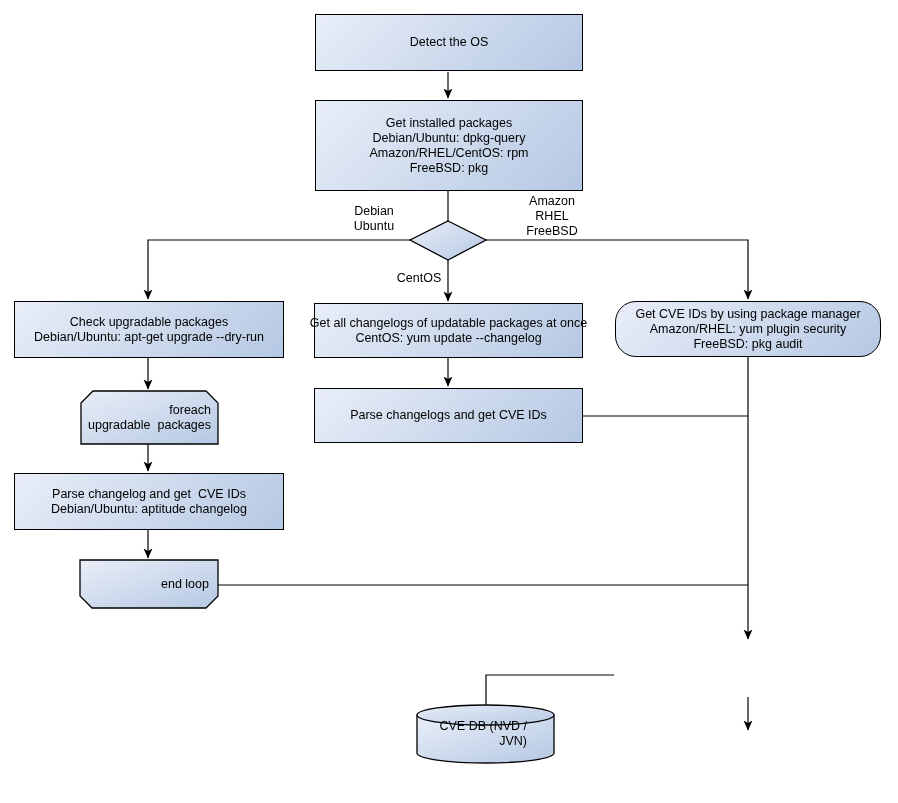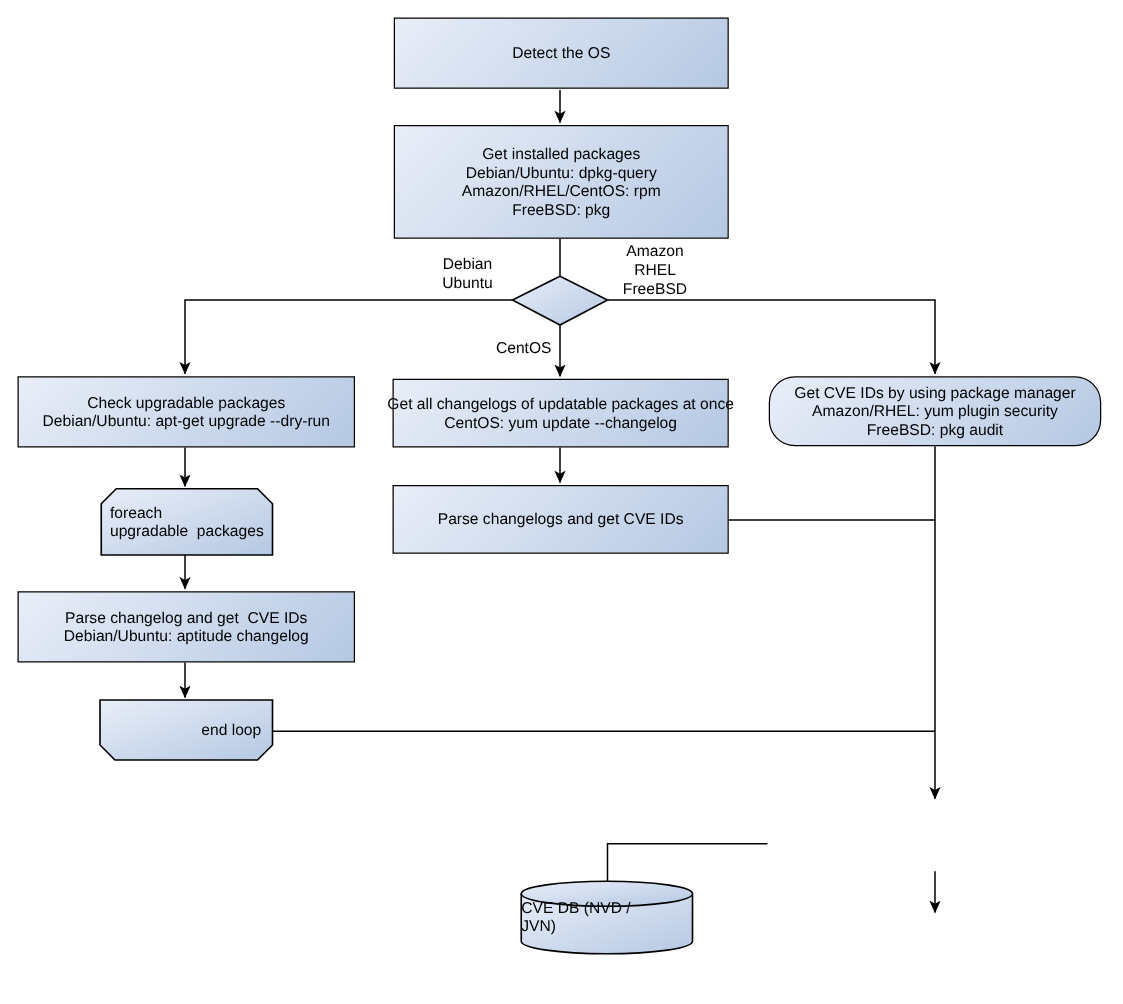--- a/index.html
+++ b/index.html
@@ -15,21 +15,21 @@
     background:linear-gradient(135deg,#e9eef8 0%,#b5c8e3 100%);
     padding-left:48px;
   }
   .node .lbl {
     position:absolute; left:-27px; right:-27px; top:0; bottom:0;
     display:flex; align-items:center; justify-content:center;
     text-align:center; white-space:pre-wrap; line-height:15px;
   }
   .overlay-lbl {
     position:absolute; display:flex; align-items:center; justify-content:center;
-    text-align:left; white-space:pre-wrap; line-height:15px;
+    text-align:right; white-space:pre-wrap; line-height:15px;
   }
   .edge-lbl {
     position:absolute; text-align:center; white-space:pre-wrap; line-height:15px;
   }
 </style>
 </head>
 <body>
 
 <div class="canvas">
 
@@ -110,19 +110,19 @@
   <div class="overlay-lbl" style="left:81px; top:391px; width:137px; height:53px;">foreach
 upgradable  packages</div>
 
   <div class="overlay-lbl" style="left:80px; top:560px; width:138px; height:48px;padding-left:36px;">end loop</div>
 
   <div class="overlay-lbl" style="left:417px; top:707px; width:110px; height:53px;">CVE DB (NVD / JVN)</div>
 
   <div class="edge-lbl" style="left:343px; top:204px; width:62px;">Debian
 Ubuntu</div>
 
-  <div class="edge-lbl" style="left:492px; top:194px; width:64px;">Amazon
+  <div class="edge-lbl" style="left:520px; top:194px; width:64px;">Amazon
 RHEL
 FreeBSD</div>
 
   <div class="edge-lbl" style="left:396px; top:271px; width:46px;">CentOS</div>
 
 </div>
 
 </body></html>

